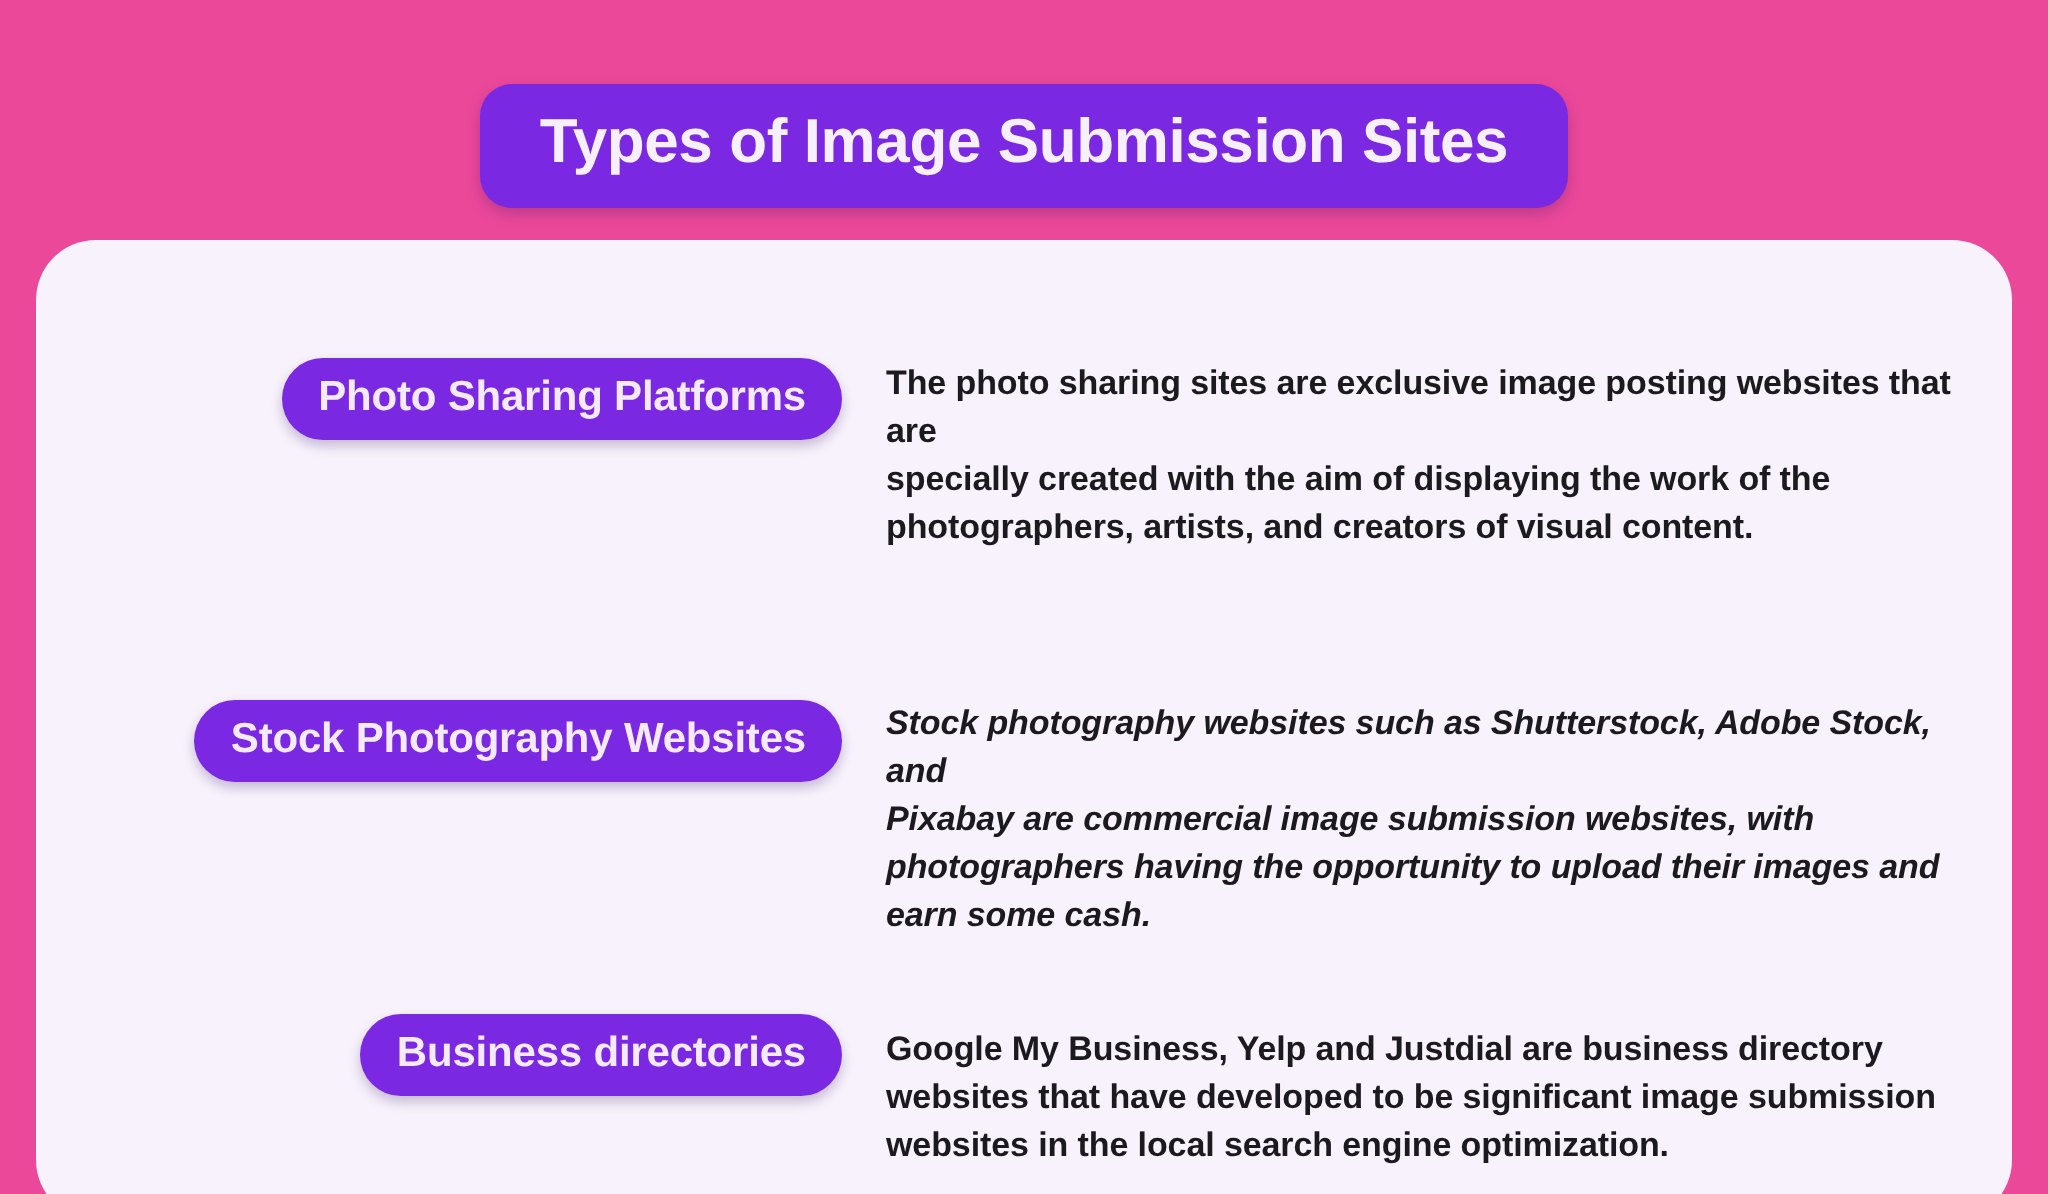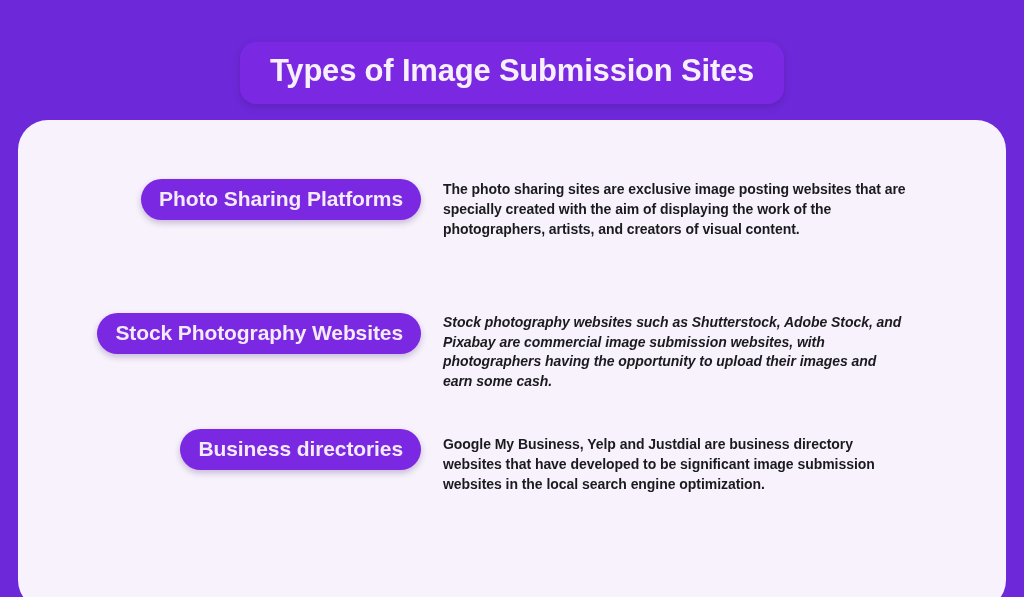--- a/index.html
+++ b/index.html
@@ -13,21 +13,21 @@
     overflow: hidden;
     background: #e3fa3e;
     font-family: "Liberation Sans", sans-serif;
     -webkit-font-smoothing: antialiased;
   }
 
   .infographic {
     position: relative;
     width: 1024px;
     height: 597px;
-    background: #6d28d9;
+    background: #ec4899;
     box-sizing: border-box;
   }
 
   
   .title-wrap {
     position: absolute;
     left: 0;
     top: 42px;
     width: 1024px;
     display: flex;
@@ -97,21 +97,21 @@
   }
 
   .desc-col {
     flex: 1 1 auto;
     padding-left: 22px;
     padding-right: 26px;
     box-sizing: border-box;
   }
 
   .desc-text {
-    font-size: 14px;
+    font-size: 17px;
     font-weight: bold;
     color: #1b1b1f;
     line-height: 1.42;
     letter-spacing: -0.05px;
     margin: 0;
     white-space: pre-line;
   }
 
   
   .row-0 { margin-top: 32px; }

